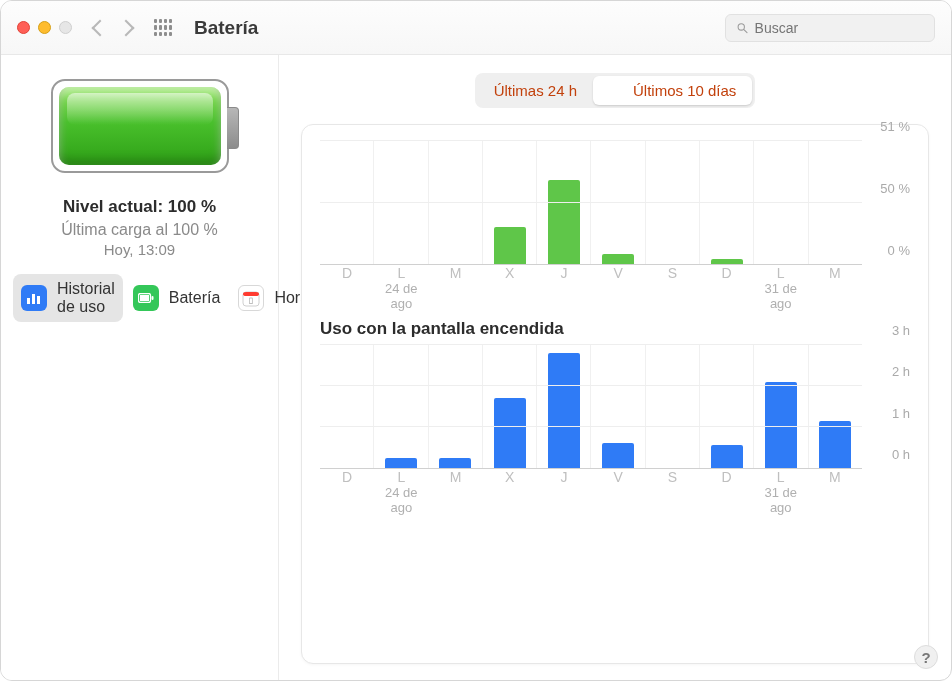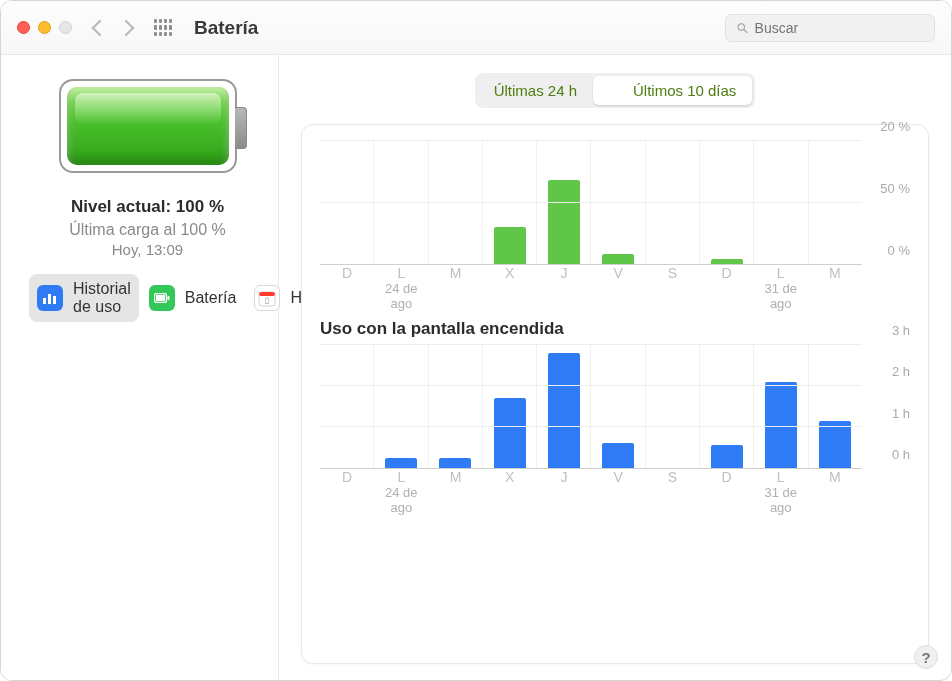--- a/index.html
+++ b/index.html
@@ -45,21 +45,21 @@
       display:flex;align-items:center;gap:6px;
       background:#f1f1f1;border:1px solid #e1e1e1;border-radius:6px;
       padding:4px 10px;width:210px;height:28px;
     }
     .search input{
       border:none;background:transparent;outline:none;
       font-size:14px;color:#8a8a8a;width:100%;
     }
     
     .body{flex:1;display:flex;min-height:0;}
-    .sidebar{width:278px;background:#fff;border-right:1px solid #ebebeb;display:flex;flex-direction:column;align-items:stretch;padding-top:24px;padding-left:16px;}
+    .sidebar{width:278px;background:#fff;border-right:1px solid #ebebeb;display:flex;flex-direction:column;align-items:stretch;padding-top:24px;}
     .battery-visual{display:flex;justify-content:center;margin-bottom:18px;}
     .battery-shell{
       width:178px;height:94px;border-radius:14px;
       background:#fff;border:2px solid #9a9a9a;
       position:relative; padding:6px;
     }
     .battery-fill{
       width:100%;height:100%;
       border-radius:10px;
       background:linear-gradient(#8de25a,#49c02c 45%,#2ea016);
@@ -99,21 +99,21 @@
     .ico.orange{background:#ff9500;}
     .ico.cal{background:#fff;border:1px solid #d8d8d8;}
     .ico svg{display:block;}
     
     .main{flex:1;padding:18px 22px 16px 22px;display:flex;flex-direction:column;min-height:0;}
     .seg-wrap{display:flex;justify-content:center;margin-bottom:16px;}
     .seg{
       display:flex;background:#efefef;border-radius:8px;padding:3px;
     }
     .seg button{
-      border:none;background:transparent;font-size:15px;color:#4d7c0f;
+      border:none;background:transparent;font-size:15px;color:#c2410c;
       padding:6px 16px;border-radius:6px;cursor:default;
     }
     .seg button.active{background:#fff;box-shadow:0 1px 2px rgba(0,0,0,0.15);font-weight:500;padding-left:40px;}
     .pane{
       flex:1;border:1px solid #e7e7e7;border-radius:12px;
       background:#fff;padding:16px 18px 10px 18px;
       display:flex;flex-direction:column;gap:18px;min-height:0;
       box-shadow:0 1px 3px rgba(0,0,0,0.04);
     }
     .chart-block h3{font-size:17px;font-weight:600;color:#2c2c2c;margin-bottom:6px;}
@@ -264,21 +264,21 @@
                   </div>
                   <div class="col"></div>
                   <div class="col"></div>
                 </div>
                 <div class="gridline" style="bottom: 50%;"></div>
                 <div class="gridline" style="bottom: 100%;"></div>
               </div>
             <div class="yaxis">
                 <div class="ylabel" style="bottom: 0%;">0 %</div>
                 <div class="ylabel" style="bottom: 50%;">50 %</div>
-                <div class="ylabel" style="bottom: 100%;">20 %</div>
+                <div class="ylabel" style="bottom: 100%;">51 %</div>
               </div>
             <div class="xaxis">
                 <div class="xcol">
                   <div class="xtick">D</div>
                 </div>
                 <div class="xcol">
                   <div class="xtick">L</div>
                   <div class="xsub">24 de ago</div>
                 </div>
                 <div class="xcol">

